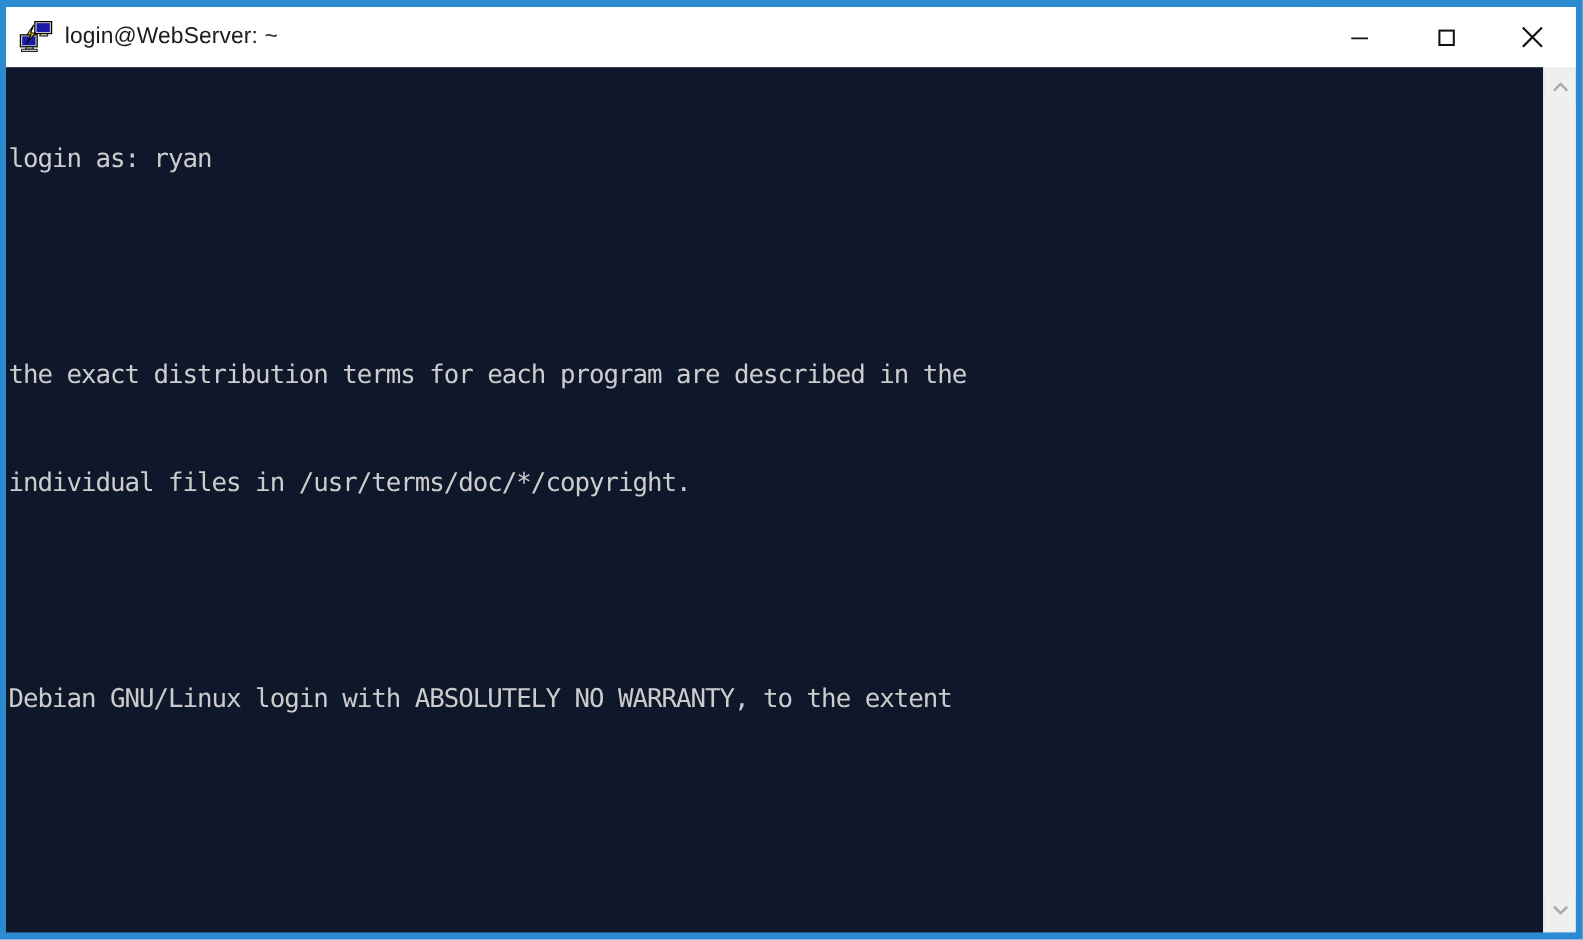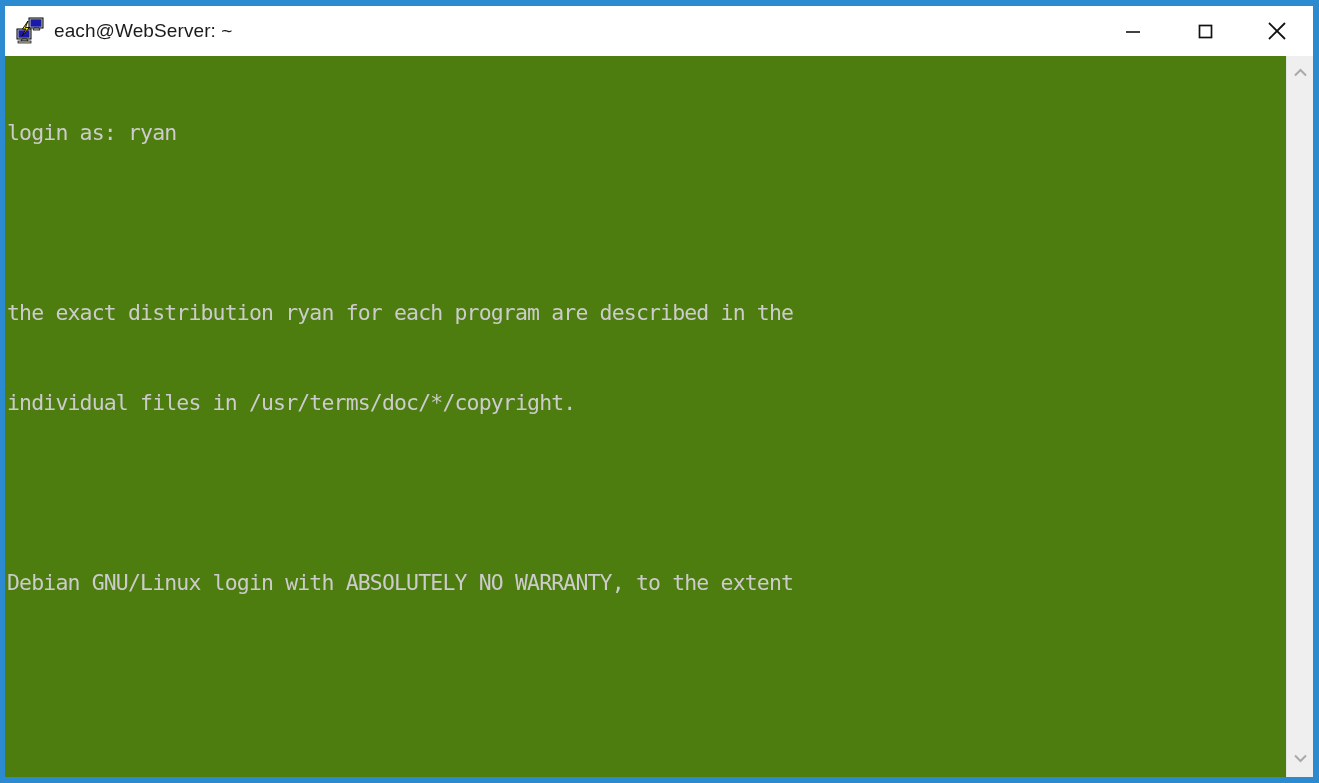--- a/index.html
+++ b/index.html
@@ -74,21 +74,21 @@
   }
   .winbtn svg { display: block; }
 
   
   .terminal {
     position: absolute;
     left: 0;
     top: 50px;
     width: 1281px;
     height: 721px;
-    background: #4d7c0f;
+    background: #0f172a;
     overflow: hidden;
   }
   .term-lines {
     position: absolute;
     left: 2px;
     top: 2px;
     right: 0;
     font-family: "DejaVu Sans Mono", "Liberation Mono", monospace;
     font-size: 21.5px;
     line-height: 30px;
@@ -143,21 +143,21 @@
 
         <rect x="2" y="13" width="14" height="10" fill="#c8c8c0" stroke="#000" stroke-width="1"></rect>
         <rect x="3.5" y="14.3" width="11" height="7.4" fill="#1a1aa8"></rect>
         <polygon points="6,25 7,23 12,23 13,25" fill="#c8c8c0" stroke="#000" stroke-width="0.8"></polygon>
         <rect x="3" y="25" width="13" height="2" fill="#c8c8c0" stroke="#000" stroke-width="0.7"></rect>
 
         <polygon points="13,5 7.5,13 11,13 7,20 14.5,11.5 10.5,11.5" fill="#ffe000" stroke="#000" stroke-width="0.9" stroke-linejoin="round"></polygon>
       </svg>
     </div>
 
-    <div class="title-text">each@WebServer: ~</div>
+    <div class="title-text">login@WebServer: ~</div>
 
     <div class="winbtns">
       <button class="winbtn">
         <svg width="22" height="22" viewBox="0 0 22 22">
           <line x1="4" y1="12" x2="18" y2="12" stroke="#121212" stroke-width="1.6"></line>
         </svg>
       </button>
       <button class="winbtn">
         <svg width="22" height="22" viewBox="0 0 22 22">
           <rect x="5.5" y="5.5" width="12" height="12" fill="none" stroke="#121212" stroke-width="1.7"></rect>
@@ -169,21 +169,21 @@
           <line x1="21" y1="5" x2="5" y2="21" stroke="#121212" stroke-width="1.8"></line>
         </svg>
       </button>
     </div>
   </div>
 
   <div class="terminal">
     <div class="term-lines">
       <div class="ln">login as: ryan</div>
       <div class="ln"></div>
-      <div class="ln">the exact distribution ryan for each program are described in the</div>
+      <div class="ln">the exact distribution terms for each program are described in the</div>
       <div class="ln">individual files in /usr/terms/doc/*/copyright.</div>
       <div class="ln"></div>
       <div class="ln">Debian GNU/Linux login with ABSOLUTELY NO WARRANTY, to the extent</div>
       
       
       
       
       
       
       

